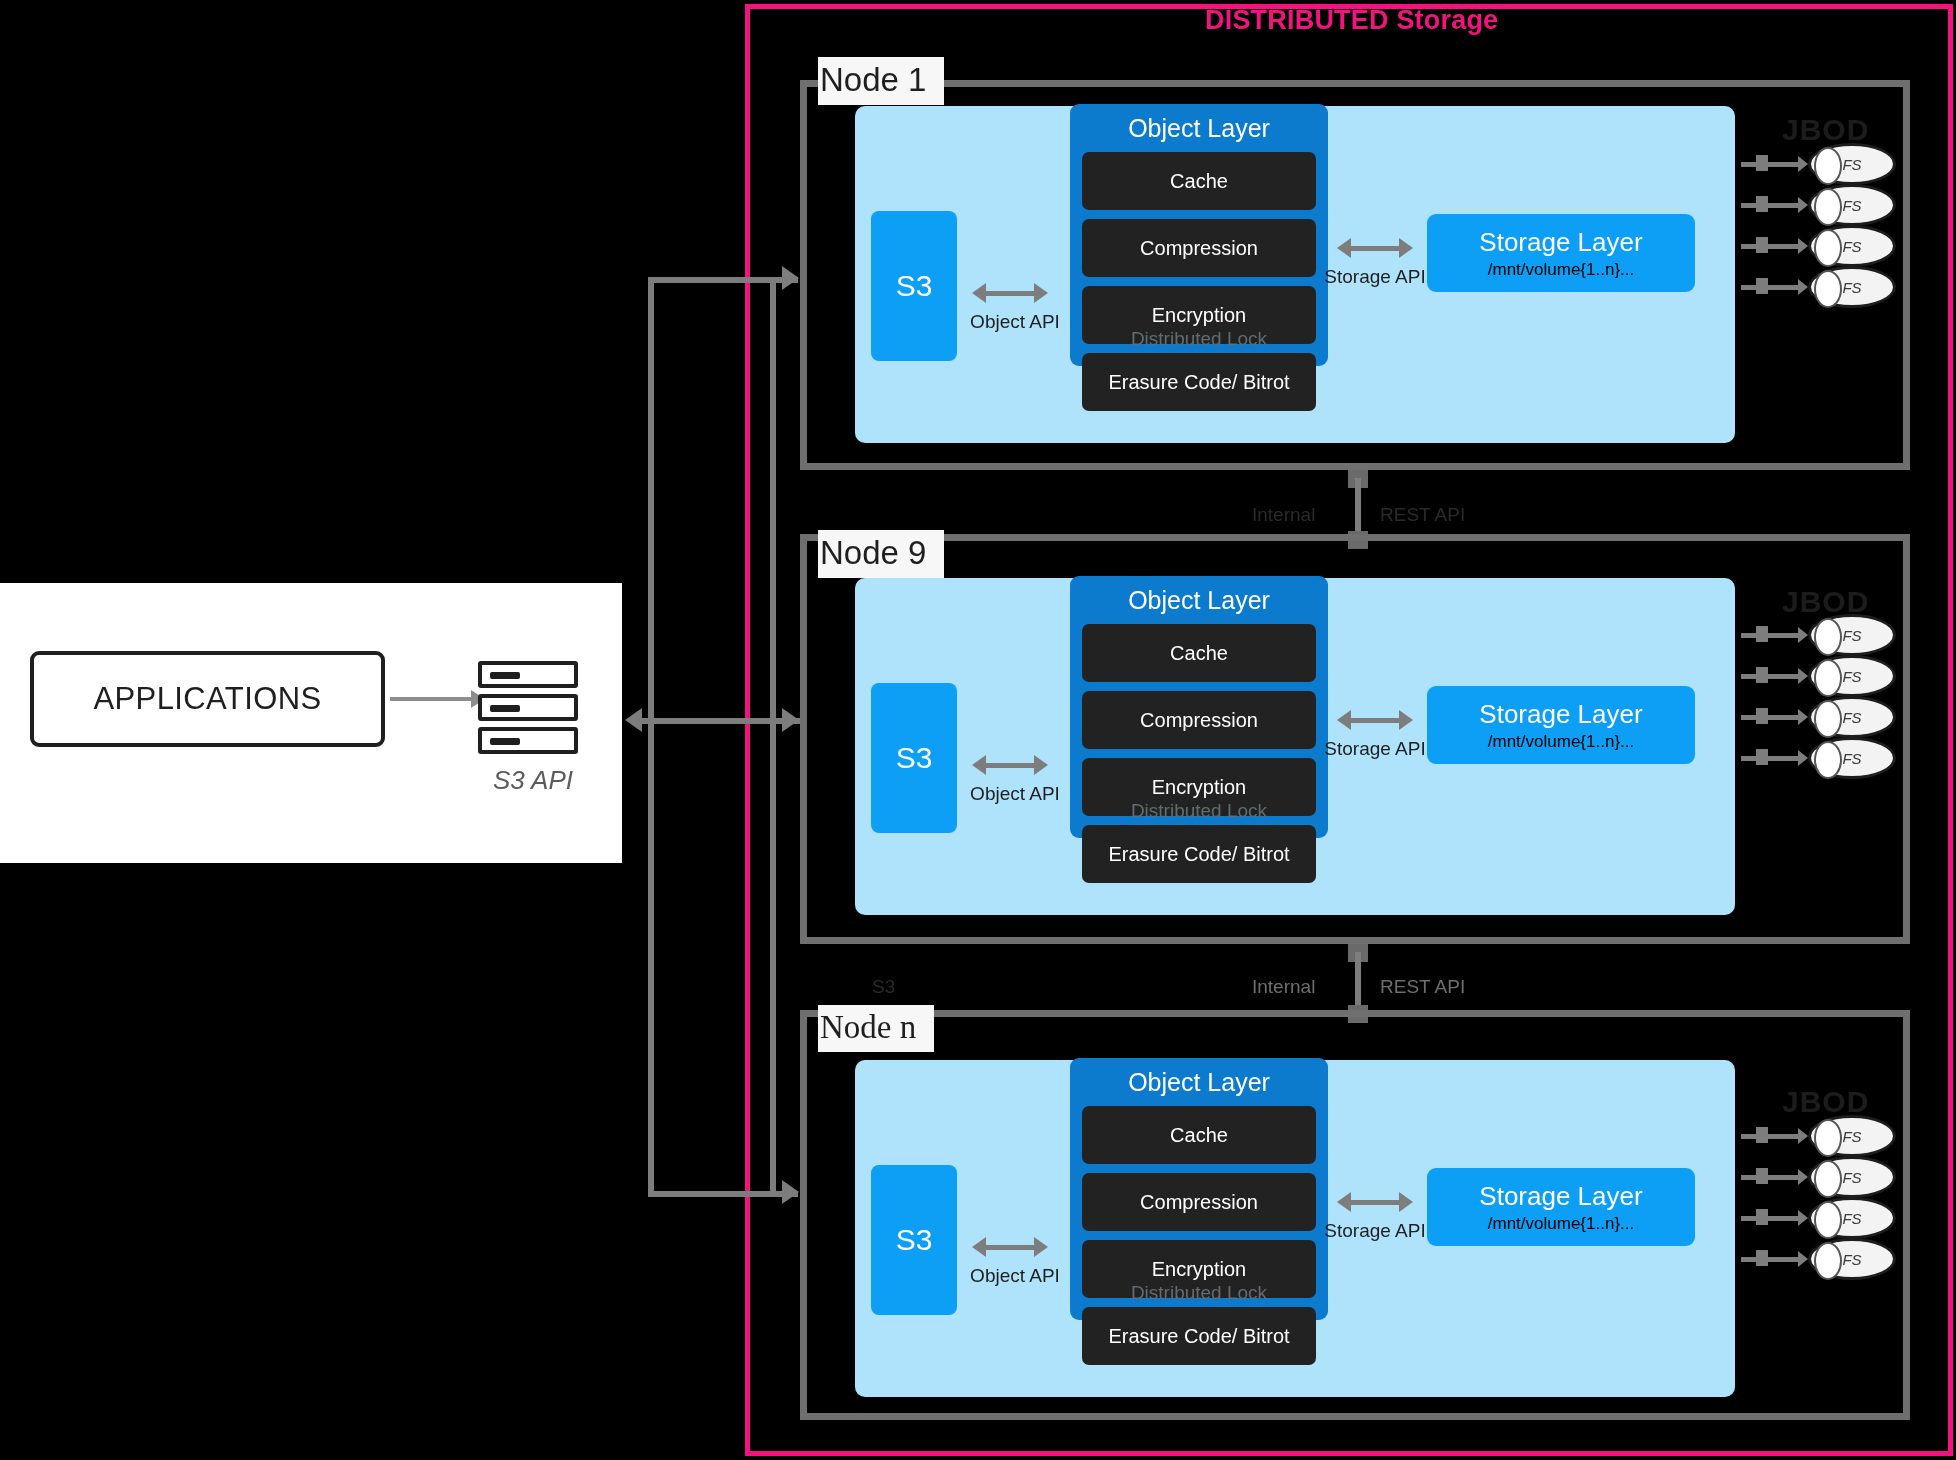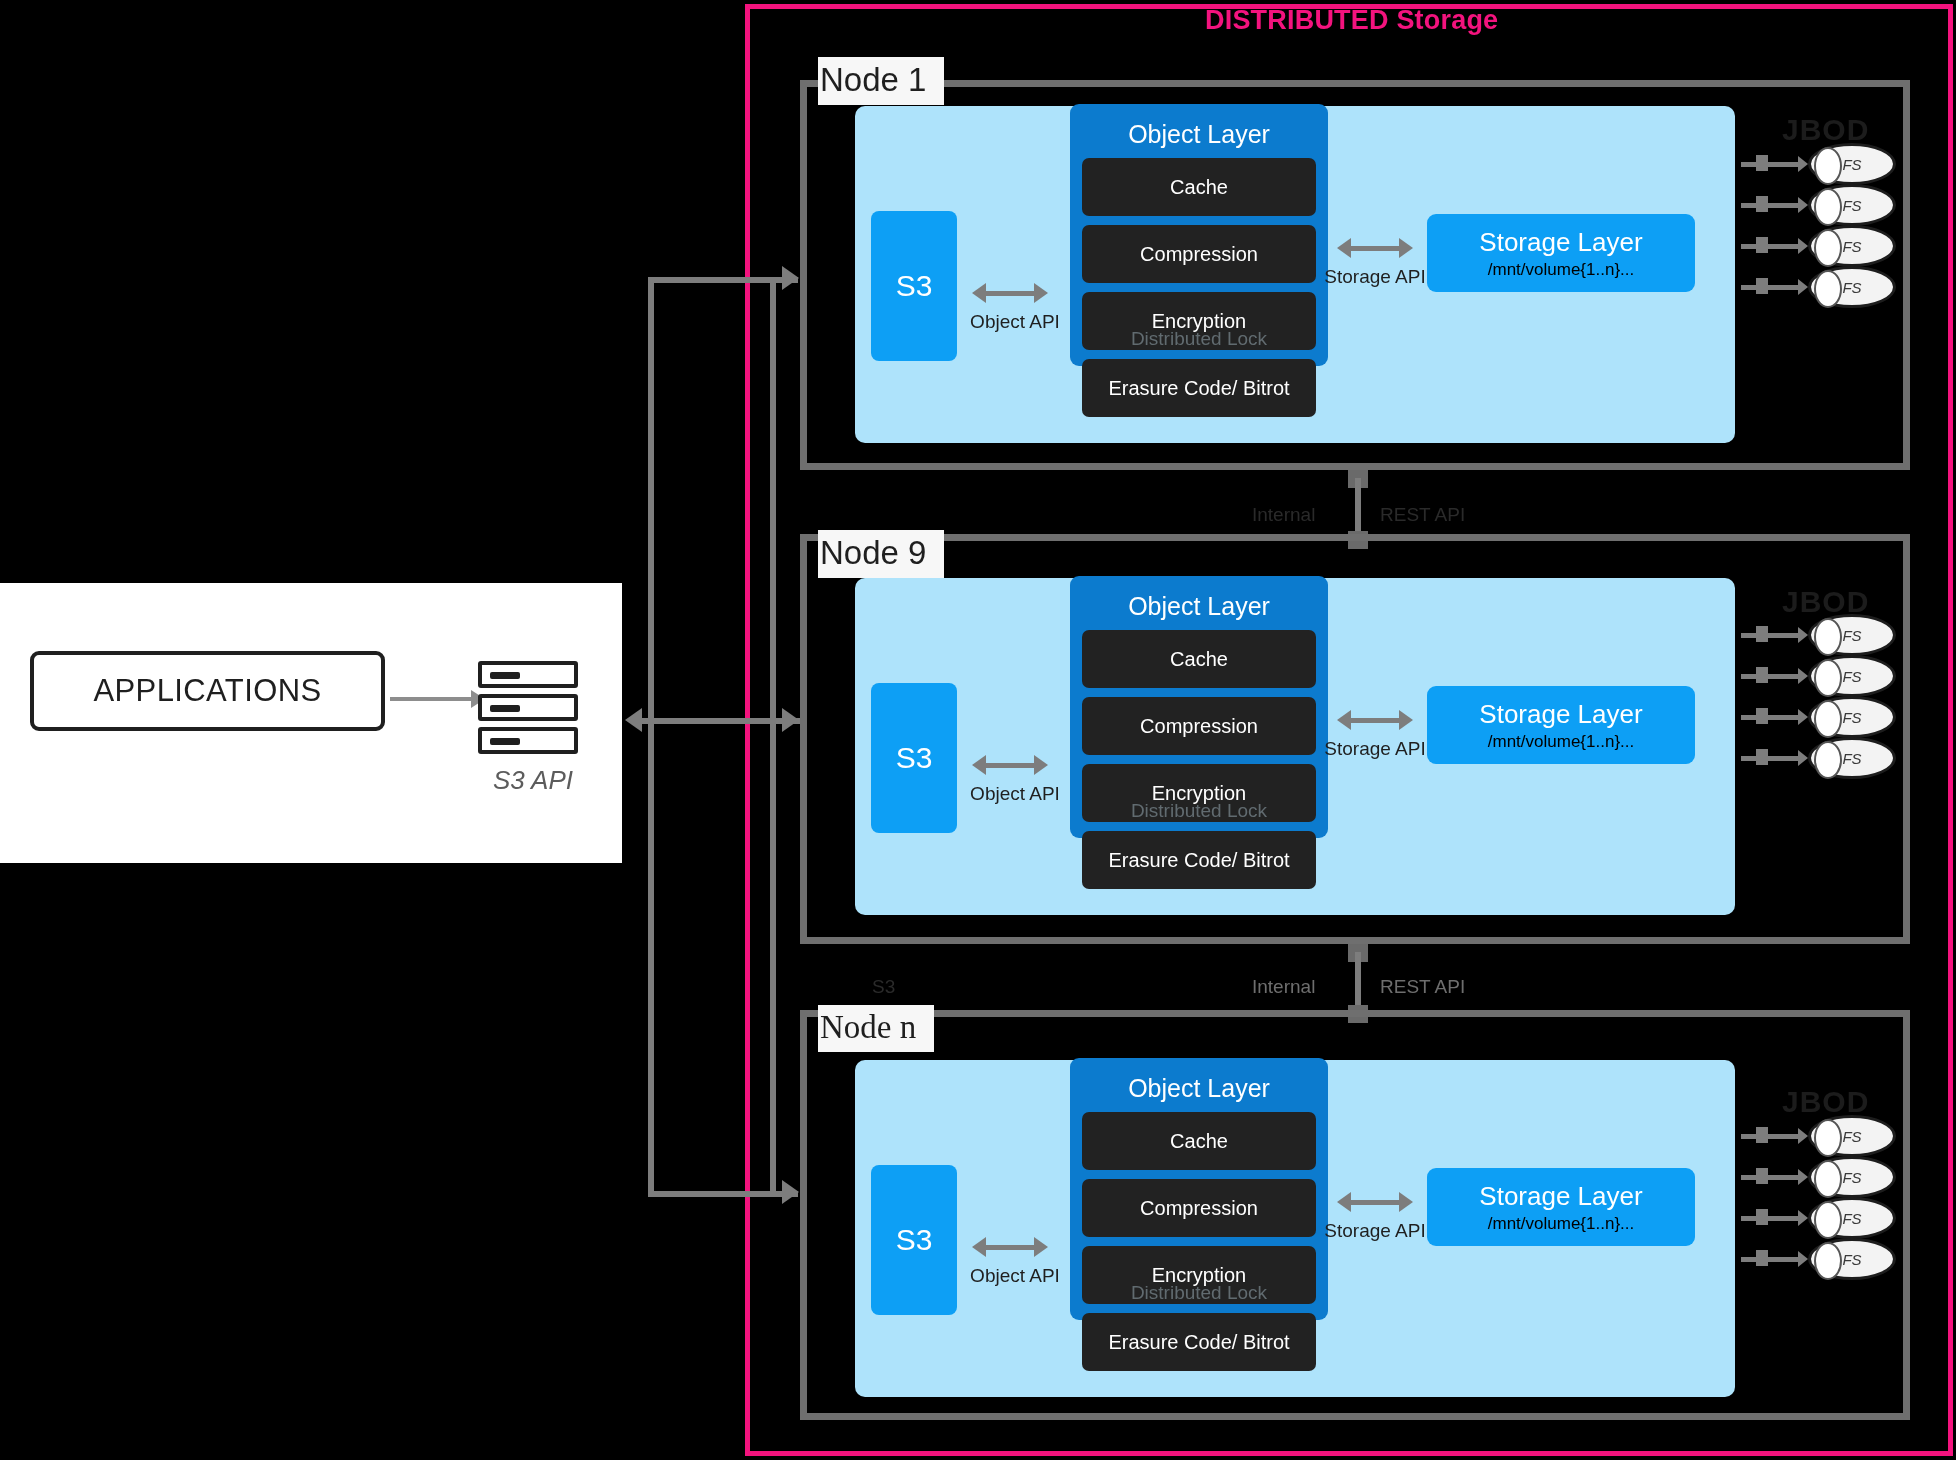--- a/index.html
+++ b/index.html
@@ -29,21 +29,21 @@
     color: #f3137e; white-space: nowrap;
   }
 
   
   .apps-panel {
     position: absolute; left: 0px; top: 583px;
     width: 622px; height: 280px; background: #fff;
   }
   .apps-box {
     position: absolute; left: 30px; top: 68px;
-    width: 355px; height: 80px;
+    width: 355px; height: 96px;
     border: 4px solid #1f1f1f; border-radius: 9px;
     background: #fff;
     display: flex; align-items: center; justify-content: center;
   }
   .apps-box span { font-size: 31px; color: #1f1f1f; letter-spacing: .4px; }
   .apps-arrow {
     position: absolute; left: 390px; top: 114px; width: 82px; height: 4px; background: #8d8d8d;
   }
   .apps-arrow:after {
     content: ""; position: absolute; right: -13px; top: -7px;
@@ -95,21 +95,21 @@
   
   .s3-box {
     position: absolute; width: 86px; height: 150px;
     background: #0d9ff5; border-radius: 8px;
     display: flex; align-items: center; justify-content: center;
     color: #fff; font-size: 30px;
   }
   .objlayer {
     position: absolute; width: 258px; height: 262px;
     background: #0c7bce; border-radius: 9px;
-    padding: 16px 12px 0 12px;
+    padding: 10px 12px 0 12px;
   }
   .objlayer-title {
     text-align: center; color: #fff; font-size: 25px; margin-bottom: 9px;
   }
   .obj-item {
     height: 58px; margin-bottom: 9px;
     background: #222222; border-radius: 7px;
     display: flex; align-items: center; justify-content: center;
     color: #fff; font-size: 20px;
   }

